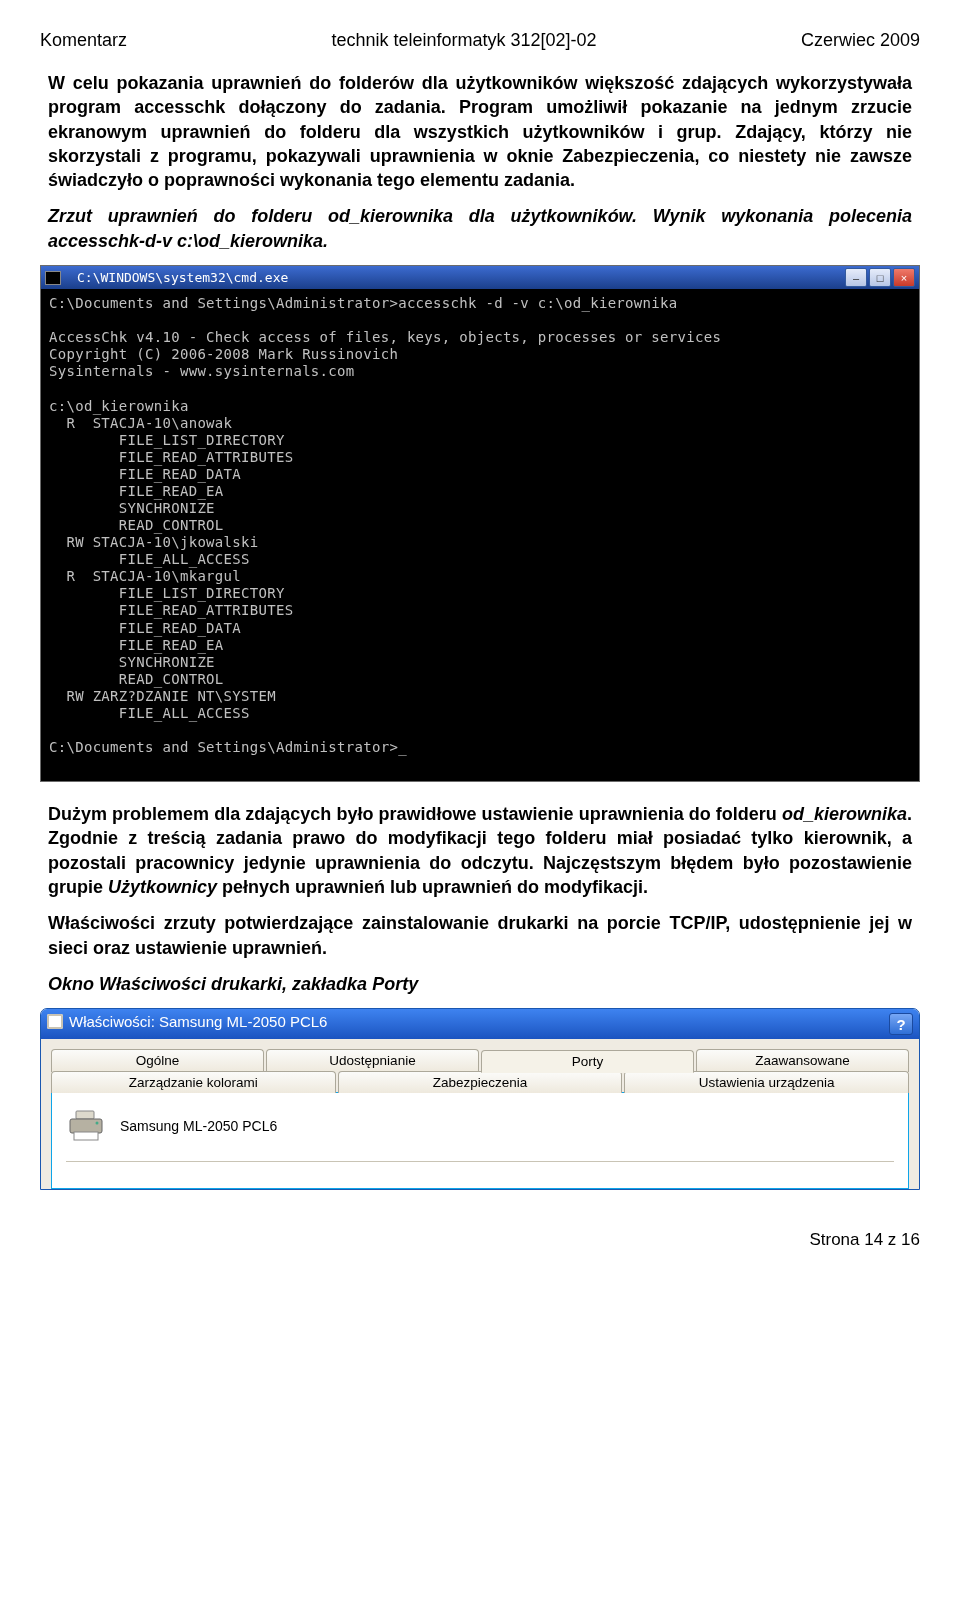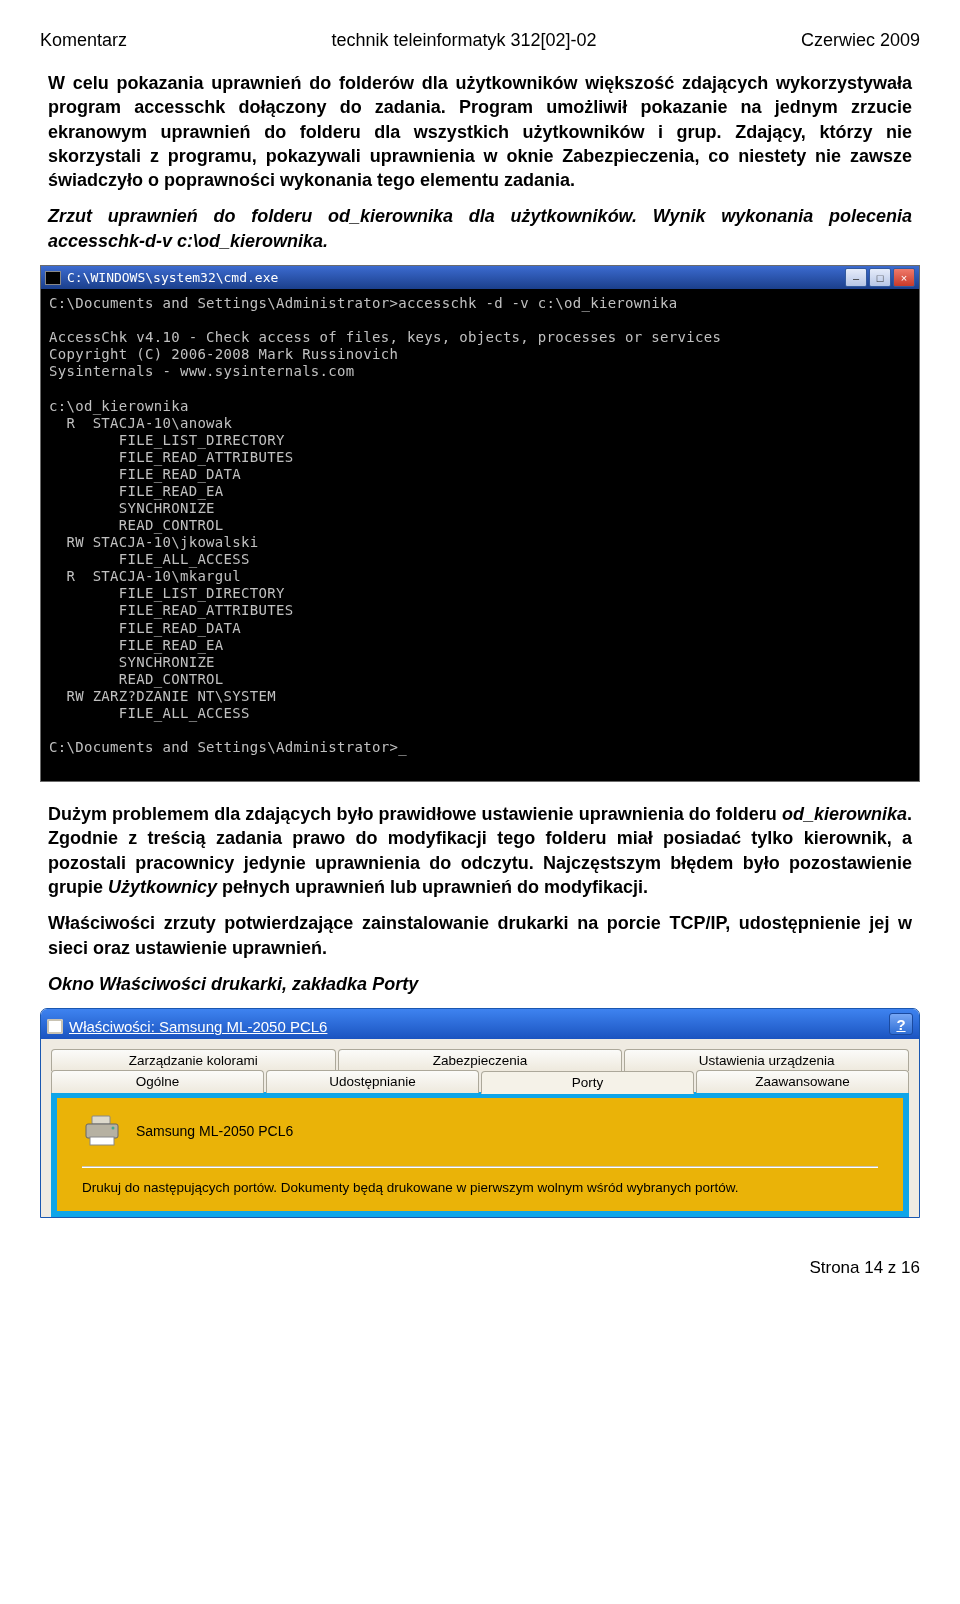--- a/index.html
+++ b/index.html
@@ -43,21 +43,21 @@
   }
   .cmd-titlebar {
     display: flex;
     align-items: center;
     justify-content: space-between;
     background: linear-gradient(#3c6bd0, #1b3f8b);
     color: #fff;
     font-size: 13px;
     padding: 2px 4px;
   }
-  .cmd-title-left { display: flex; align-items: center; gap: 6px; justify-content: space-between; }
+  .cmd-title-left { display: flex; align-items: center; gap: 16px; justify-content: space-between; }
   .cmd-icon { width: 14px; height: 12px; background: #000; display: inline-block; border: 1px solid #888; }
   .cmd-btns { display: flex; gap: 2px; }
   .cmd-btn {
     width: 20px; height: 17px;
     background: linear-gradient(#e6ecfa, #b7c6e6);
     border: 1px solid #335a9e;
     border-radius: 2px;
     display: flex; align-items: center; justify-content: center;
     color: #2a2a2a;
     font-size: 11px;
@@ -79,24 +79,23 @@
     background: #efebe2;
     font-family: Tahoma, Arial, sans-serif;
     font-size: 14px;
     overflow: hidden;
   }
   .prop-titlebar {
     background: linear-gradient(#3e83f0, #1b54c0);
     color: #fff;
     padding: 4px 6px;
     display: flex;
-    align-items: flex-end;
+    align-items: flex-start;
     justify-content: space-between;
     font-size: 15px;
-    text-decoration: underline;
   }
   .prop-title-left { display: flex; align-items: center; gap: 6px; }
   .prop-title-icon {
     width: 16px; height: 15px; background: #fff;
     display: inline-block; border-radius: 2px;
     box-shadow: inset 0 0 0 2px #c9c3b3;
   }
   .help-btn {
     width: 22px; height: 20px;
     background: linear-gradient(#77a7f5,#2f6fd6);
@@ -120,23 +119,23 @@
   }
   .tab:last-child { margin-right: 0; }
   .tab.active {
     background: #f5f2e8;
     position: relative;
     top: 1px;
     border-bottom: 1px solid #f5f2e8;
     font-weight: normal;
   }
   .tab-panel {
-    border: 6px solid #0ea5e9;
-    background: #eab308;
-    padding: 16px 25px 14px;
+    border: 1px solid #0ea5e9;
+    background: #ffffff;
+    padding: 16px 14px 14px;
   }
   .printer-row { display: flex; align-items: center; gap: 14px; margin-bottom: 18px; }
   .printer-icon {
     width: 40px; height: 34px; position: relative;
   }
   .printer-icon svg { width: 40px; height: 34px; }
   .divider { height: 1px; background: #c9c4b5; margin: 6px 0 12px; box-shadow: 0 1px 0 #fff; }
   .ports-text { font-size: 13.5px; line-height: 1.35; }
 </style>
 </head>
@@ -204,41 +203,40 @@
 <div class="prop-window">
   <div class="prop-titlebar">
     <div class="prop-title-left">
       <span class="prop-title-icon"></span>
       <span>Właściwości: Samsung ML-2050 PCL6</span>
     </div>
     <div class="help-btn">?</div>
   </div>
   <div class="prop-body">
     <div class="tabs-row">
-      <div class="tab">Zarządzanie kolorami</div>
-      <div class="tab">Zabezpieczenia</div>
-      <div class="tab">Ustawienia urządzenia</div>
-    </div>
-    <div class="tabs-row">
       <div class="tab">Ogólne</div>
       <div class="tab">Udostępnianie</div>
       <div class="tab active">Porty</div>
       <div class="tab">Zaawansowane</div>
+    </div>
+    <div class="tabs-row">
+      <div class="tab">Zarządzanie kolorami</div>
+      <div class="tab">Zabezpieczenia</div>
+      <div class="tab">Ustawienia urządzenia</div>
     </div>
     <div class="tab-panel">
       <div class="printer-row">
         <span class="printer-icon">
           <svg viewBox="0 0 40 34">
             <rect x="10" y="2" width="18" height="8" fill="#ddd9cc" stroke="#888" stroke-width="1" rx="1"></rect>
             <rect x="4" y="10" width="32" height="14" fill="#b6b1a2" stroke="#666" stroke-width="1" rx="2"></rect>
             <rect x="8" y="23" width="24" height="8" fill="#fff" stroke="#888" stroke-width="1"></rect>
             <circle cx="31" cy="14" r="1.5" fill="#4a8"></circle>
           </svg>
         </span>
         <span>Samsung ML-2050 PCL6</span>
       </div>
       <div class="divider"></div>
-      <div class="ports-text">Drukuj do następujących portów. Dokumenty będą drukowane w pierwszym wolnym wśród wybranych portów.</div>
     </div>
   </div>
 </div>
 
 <div class="footer">Strona 14 z 16</div>
 
 </body></html>

